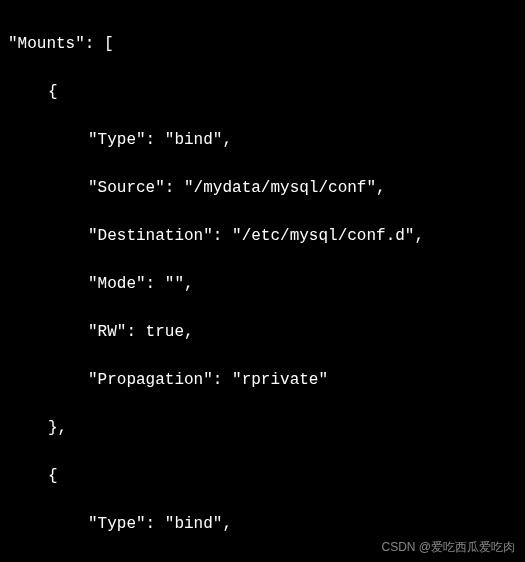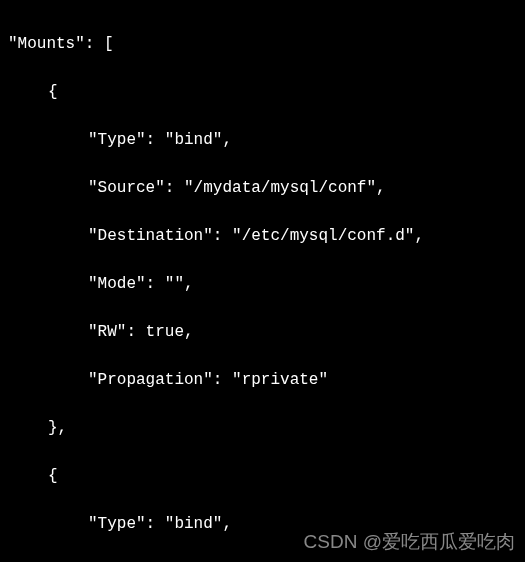--- a/index.html
+++ b/index.html
@@ -23,21 +23,21 @@
       white-space: pre;
     }
     .line {
       display: block;
     }
     .watermark {
       position: absolute;
       bottom: 6px;
       right: 10px;
       color: #888888;
-      font-size: 19px;
+      font-size: 12px;
       font-family: Arial, sans-serif;
     }
     .i0 { padding-left: 0; }
     .i1 { padding-left: 40px; }
     .i2 { padding-left: 80px; }
   </style>
 </head>
 <body>
 
 <div class="code-block">

